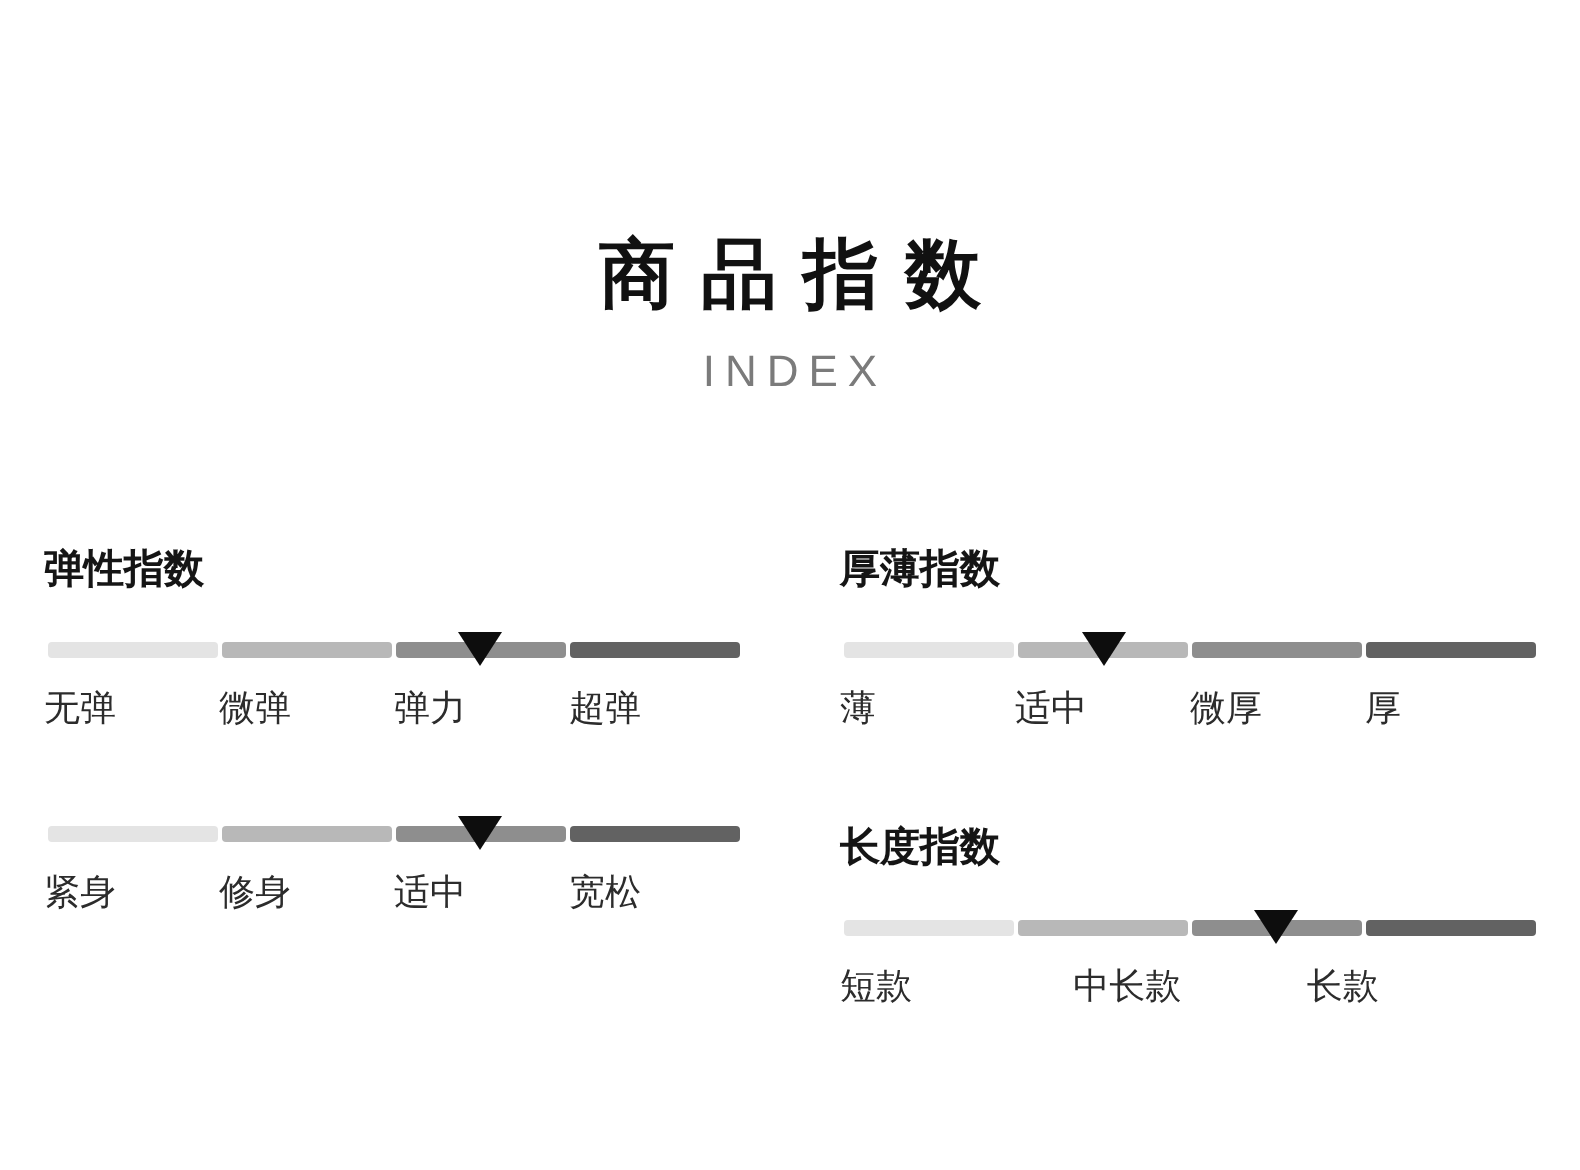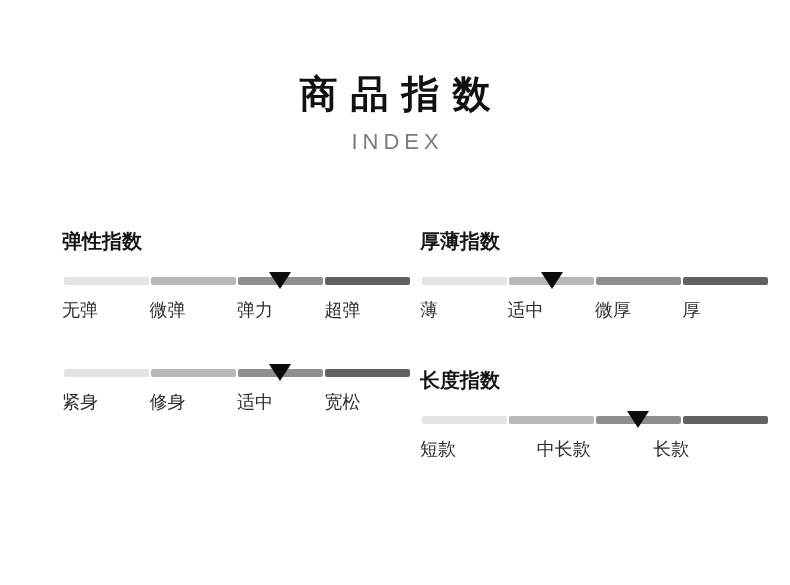--- a/index.html
+++ b/index.html
@@ -6,21 +6,21 @@
   .page {
     position: relative;
     width: 790px;
     height: 585px;
     margin: 0 auto;
     background: #ffffff;
     font-family: "Liberation Sans", "DejaVu Sans", sans-serif;
     overflow: hidden;
     box-sizing: border-box;
   }
-  header { padding-top: 72px; text-align: center; }
+  header { padding-top: 102px; text-align: center; margin-top: 14px; }
   .page-title {
     margin: 0;
     font-size: 38px;
     line-height: 44px;
     font-weight: 700;
     color: #111111;
     letter-spacing: 13px;
     padding-left: 13px; 
   }
   .page-subtitle {
@@ -31,21 +31,20 @@
     letter-spacing: 5px;
     padding-left: 5px;
   }
   .grid {
     margin-top: 76px;
     padding: 0 20px 0 22px;
     display: grid;
     grid-template-columns: 350px 350px;
     justify-content: space-between;
     row-gap: 48px;
-    margin-left: 40px;
   }
   .index-section { width: 350px; }
   .index-title {
     margin: 0 0 25px 0;
     font-size: 20px;
     line-height: 22px;
     font-weight: 600;
     color: #151515;
   }
   .bar {

